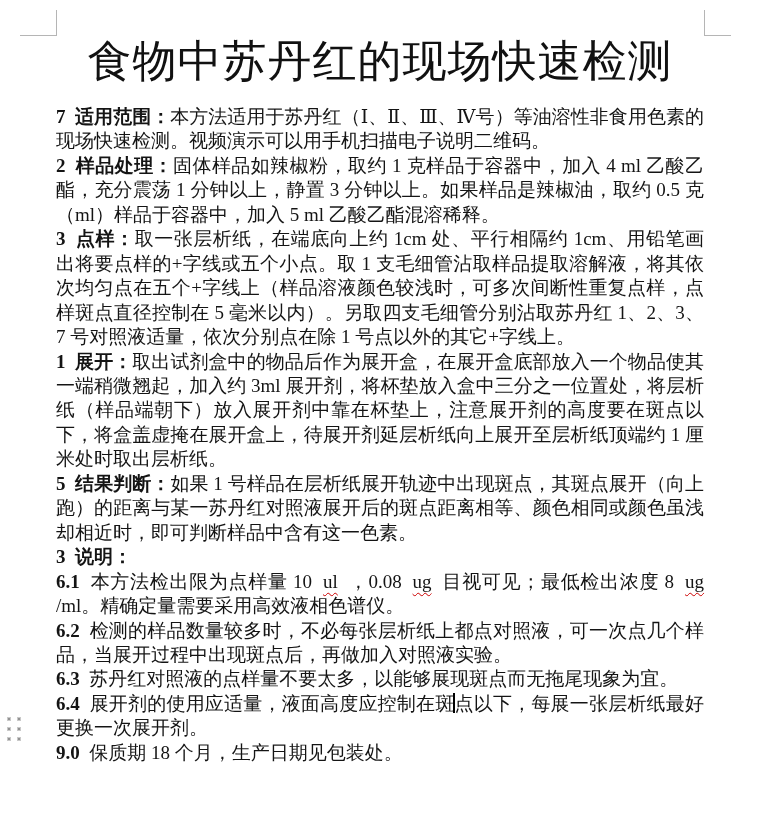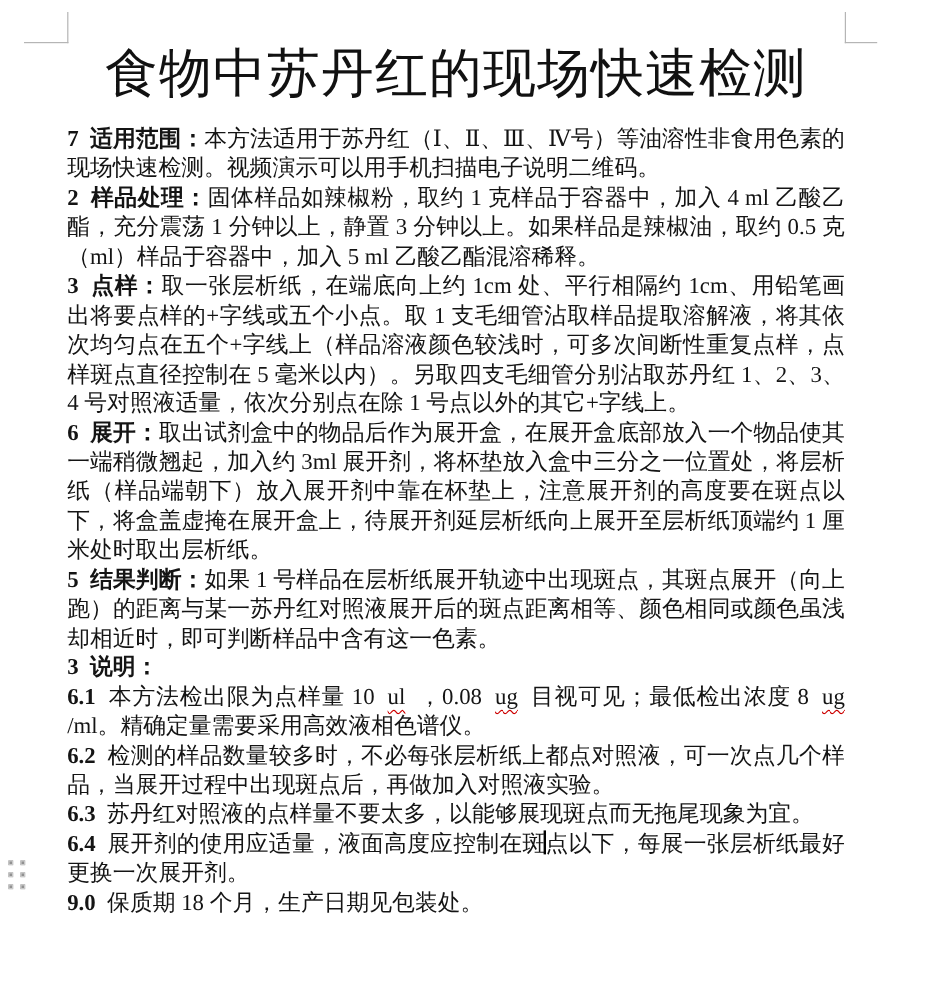--- a/index.html
+++ b/index.html
@@ -108,22 +108,22 @@
       <span></span>
     <span></span>
       <span></span>
   </div>
 
   <div class="content">
     <h1 class="doc-title">食物中苏丹红的现场快速检测</h1>
     <div class="doc-body">
         <div class="para"><span class="b ">7  适用范围：</span><span class="">本方法适用于苏丹红（Ⅰ、Ⅱ、Ⅲ、Ⅳ号）等油溶性非食用色素的现场快速检测。视频演示可以用手机扫描电子说明二维码。</span></div>
         <div class="para"><span class="b ">2  样品处理：</span><span class="">固体样品如辣椒粉，取约 1 克样品于容器中，加入 4 ml 乙酸乙酯，充分震荡 1 分钟以上，静置 3 分钟以上。如果样品是辣椒油，取约 0.5 克（ml）样品于容器中，加入 5 ml 乙酸乙酯混溶稀释。</span></div>
-        <div class="para"><span class="b ">3  点样：</span><span class="">取一张层析纸，在端底向上约 1cm 处、平行相隔约 1cm、用铅笔画出将要点样的+字线或五个小点。取 1 支毛细管沾取样品提取溶解液，将其依次均匀点在五个+字线上（样品溶液颜色较浅时，可多次间断性重复点样，点样斑点直径控制在 5 毫米以内）。另取四支毛细管分别沾取苏丹红 1、2、3、4 号对照液适量，依次分别点在除 1 号点以外的其它+字线上。</span></div>
-        <div class="para"><span class="b ">6  展开：</span><span class="">取出试剂盒中的物品后作为展开盒，在展开盒底部放入一个物品使其一端稍微翘起，加入约 3ml 展开剂，将杯垫放入盒中三分之一位置处，将层析纸（样品端朝下）放入展开剂中靠在杯垫上，注意展开剂的高度要在斑点以下，将盒盖虚掩在展开盒上，待展开剂延层析纸向上展开至层析纸顶端约 1 厘米处时取出层析纸。</span></div>
+        <div class="para"><span class="b ">3  点样：</span><span class="">取一张层析纸，在端底向上约 1cm 处、平行相隔约 1cm、用铅笔画出将要点样的+字线或五个小点。取 1 支毛细管沾取样品提取溶解液，将其依次均匀点在五个+字线上（样品溶液颜色较浅时，可多次间断性重复点样，点样斑点直径控制在 5 毫米以内）。另取四支毛细管分别沾取苏丹红 1、2、3、7 号对照液适量，依次分别点在除 1 号点以外的其它+字线上。</span></div>
+        <div class="para"><span class="b ">1  展开：</span><span class="">取出试剂盒中的物品后作为展开盒，在展开盒底部放入一个物品使其一端稍微翘起，加入约 3ml 展开剂，将杯垫放入盒中三分之一位置处，将层析纸（样品端朝下）放入展开剂中靠在杯垫上，注意展开剂的高度要在斑点以下，将盒盖虚掩在展开盒上，待展开剂延层析纸向上展开至层析纸顶端约 1 厘米处时取出层析纸。</span></div>
         <div class="para"><span class="b ">5  结果判断：</span><span class="">如果 1 号样品在层析纸展开轨迹中出现斑点，其斑点展开（向上跑）的距离与某一苏丹红对照液展开后的斑点距离相等、颜色相同或颜色虽浅却相近时，即可判断样品中含有这一色素。</span></div>
         <div class="para"><span class="b ">3  说明：</span></div>
         <div class="para"><span class="b ">6.1</span><span class="">  本方法检出限为点样量 10  </span><span class="sq" style="text-decoration-color: rgb(204, 0, 0);">ul</span><span class="">  ，0.08  </span><span class="sq" style="text-decoration-color: rgb(204, 0, 0);">ug</span><span class="">  目视可见；最低检出浓度 8  </span><span class="sq" style="text-decoration-color: rgb(204, 0, 0);">ug</span><span class="">  /ml。精确定量需要采用高效液相色谱仪。</span></div>
         <div class="para"><span class="b ">6.2</span><span class="">  检测的样品数量较多时，不必每张层析纸上都点对照液，可一次点几个样品，当展开过程中出现斑点后，再做加入对照液实验。</span></div>
         <div class="para"><span class="b ">6.3</span><span class="">  苏丹红对照液的点样量不要太多，以能够展现斑点而无拖尾现象为宜。</span></div>
         <div class="para"><span class="b ">6.4</span><span class="">  展开剂的使用应适量，液面高度应控制在斑</span><span class="caret" style="background: rgb(0, 0, 0);"></span><span class="">点以下，每展一张层析纸最好更换一次展开剂。</span></div>
         <div class="para"><span class="b ">9.0</span><span class="">  保质期 18 个月，生产日期见包装处。</span></div>
       </div>
   </div>
 

